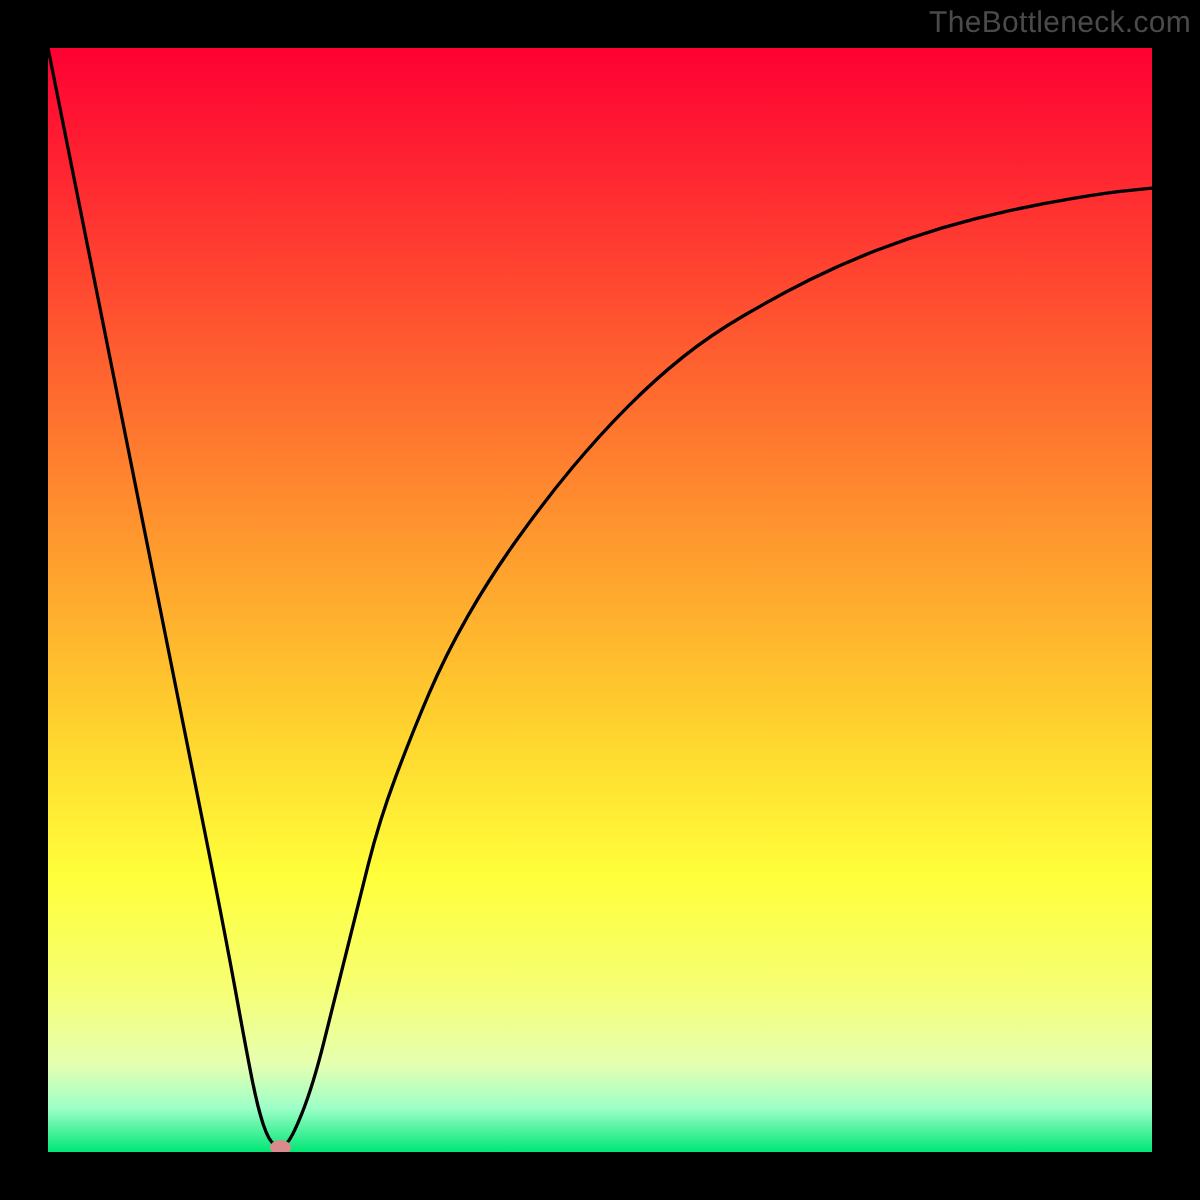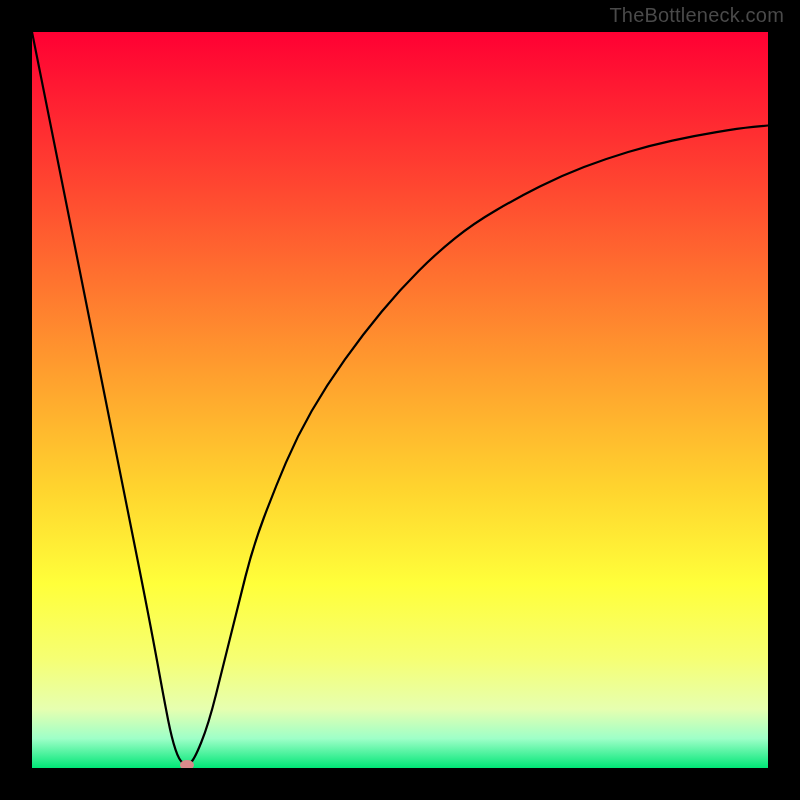--- a/index.html
+++ b/index.html
@@ -41,21 +41,21 @@
     position: absolute;
     width: 14px;
     height: 10px;
     background: #d98a8a;
     border-radius: 50% / 50%;
     transform: translate(-50%, -50%);
   }
   .watermark {
     position: absolute;
     top: 4px;
-    right: 16px;
+    right: 6px;
     color: #4a4a4a;
     font-size: 20px;
     font-weight: 500;
     user-select: none;
     letter-spacing: 0.2px;
   }
 </style>
 </head>
 <body>
 

